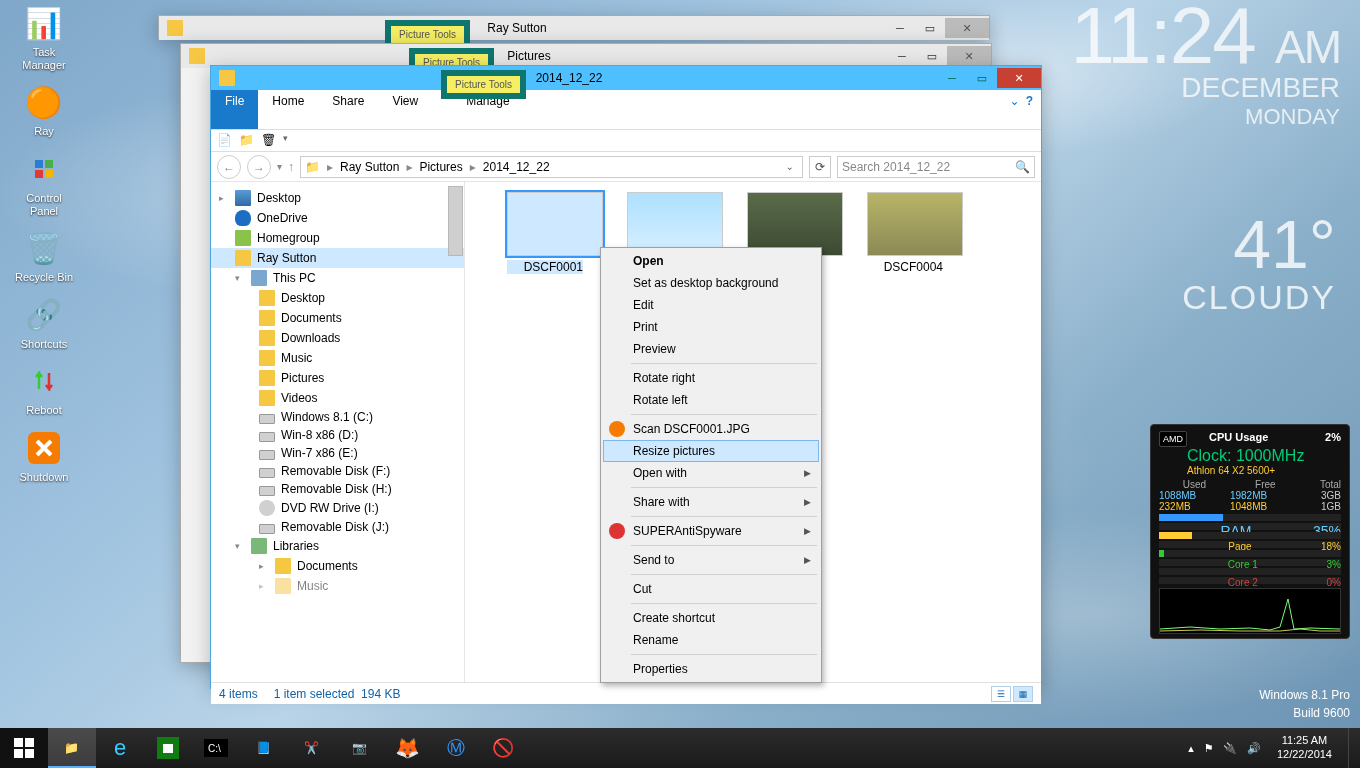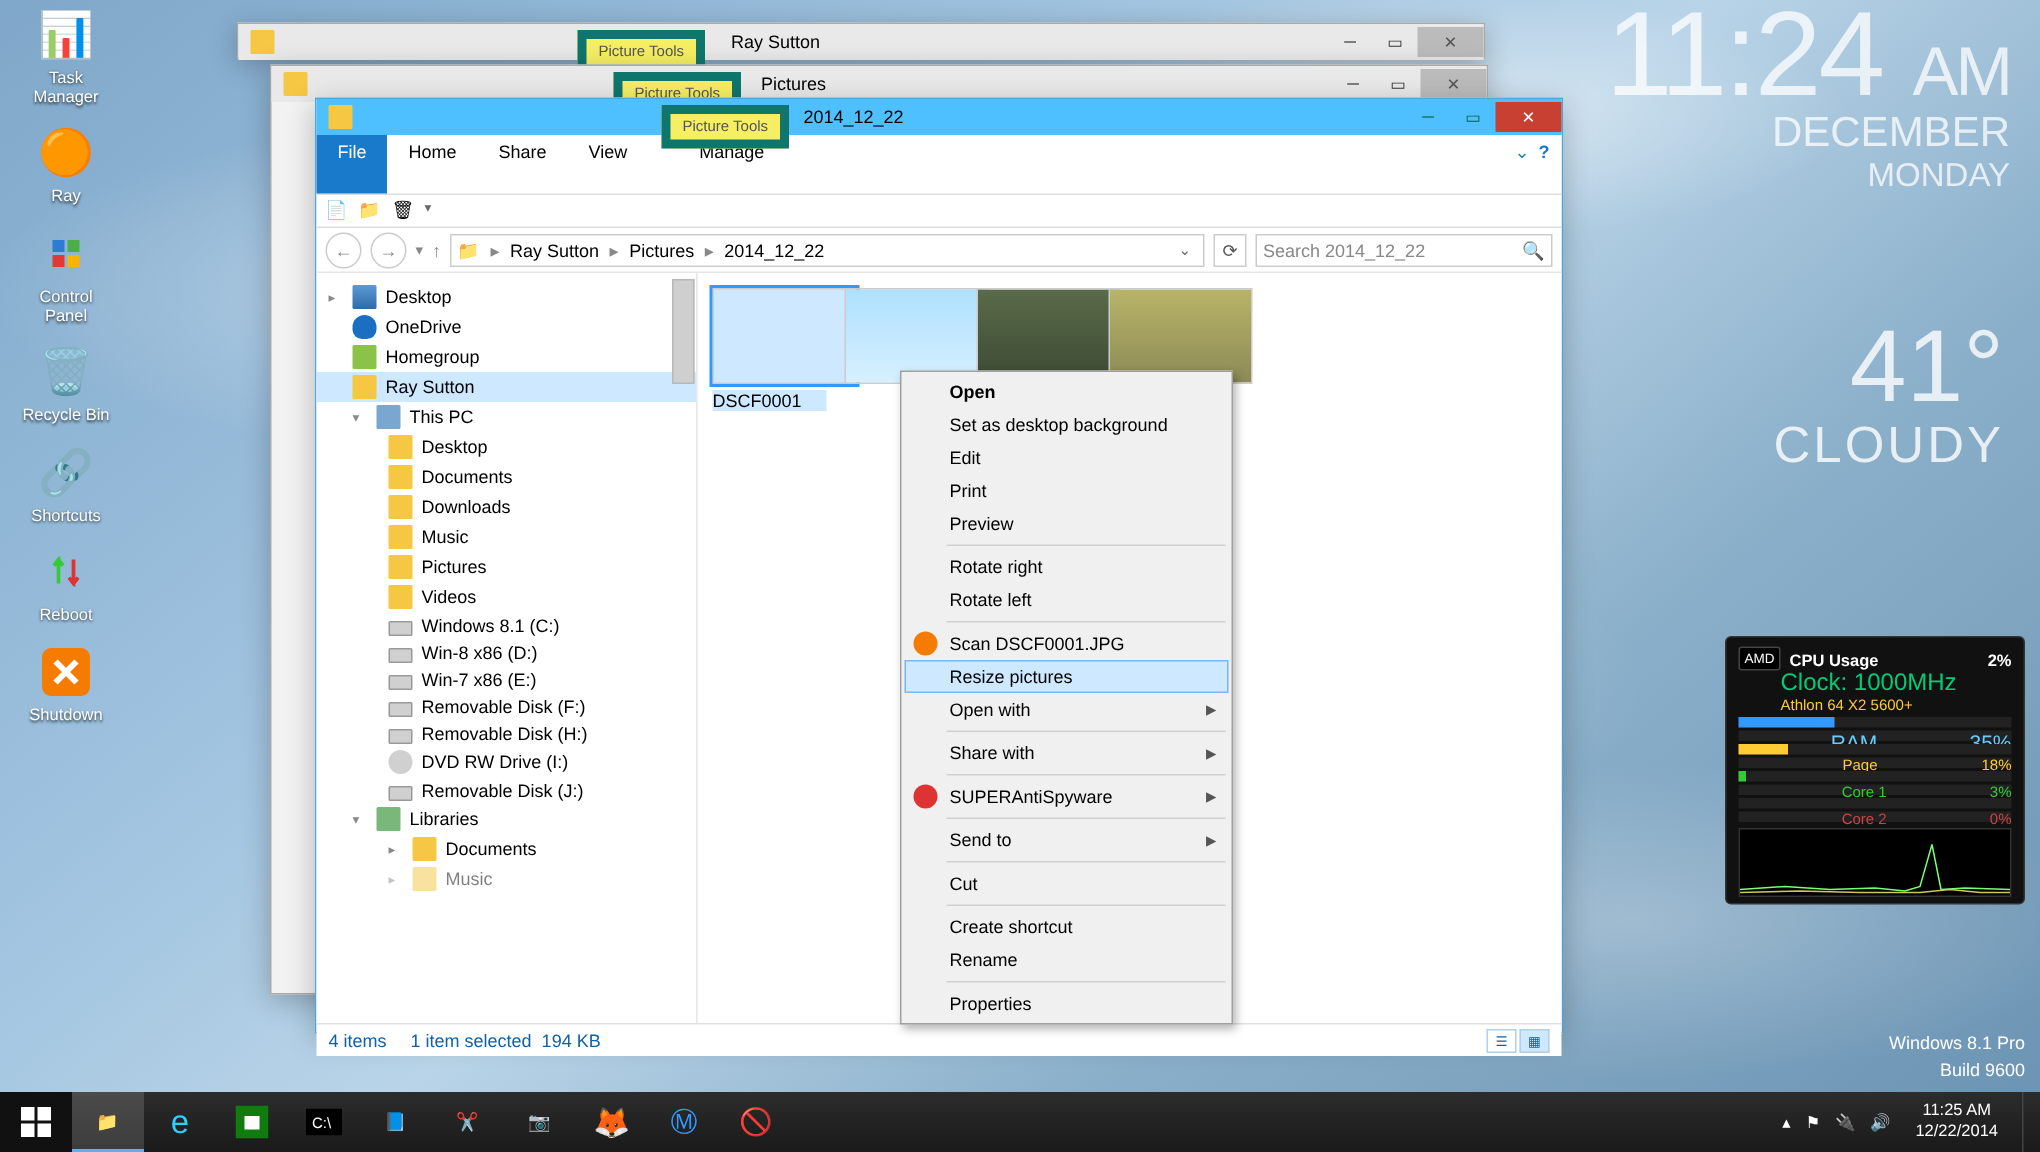--- a/index.html
+++ b/index.html
@@ -32,21 +32,21 @@
 .clock-widget .day { font-size:22px; }
 .weather-widget { position:absolute; right:24px; top:210px; color:rgba(255,255,255,.8); text-align:right; font-weight:200; }
 .weather-widget .temp { font-size:68px; line-height:1; }
 .weather-widget .cond { font-size:34px; letter-spacing:2px; }
 
 
 .watermark { position:absolute; right:10px; bottom:46px; color:#fff; font-size:12px; text-align:right; line-height:1.5; }
 
 
 .cpu-gadget { position:absolute; right:10px; top:424px; width:200px; background:#111; border:1px solid #333; border-radius:4px; color:#ccc; font-size:11px; padding:6px 8px 4px; }
-.cpu-gadget .hdr { display:flex; align-items:flex-end; gap:6px; }
+.cpu-gadget .hdr { display:flex; align-items:flex-start; gap:22px; }
 .cpu-gadget .amd { background:#000; border:1px solid #444; padding:2px 3px; font-size:9px; color:#fff; border-radius:2px; }
 .cpu-gadget .title { color:#fff; font-weight:bold; flex:1; }
 .cpu-gadget .pct { color:#fff; font-weight:bold; }
 .cpu-gadget .clock { color:#0c7; font-size:16px; margin-left:28px; }
 .cpu-gadget .model { color:#fc3; font-size:10px; margin-left:28px; }
 .cpu-gadget table { width:100%; font-size:10px; border-collapse:collapse; margin-top:3px; }
 .cpu-gadget th { color:#aaa; font-weight:normal; }
 .cpu-gadget .bars div { height:7px; background:#222; margin:2px 0; position:relative; }
 .cpu-gadget .bars .fill { position:absolute; left:0; top:0; bottom:0; }
 .cpu-gadget .graph { height:46px; background:#000; border:1px solid #333; margin-top:4px; position:relative; overflow:hidden; }
@@ -89,21 +89,21 @@
 .navitem .ic.mon { background:linear-gradient(#5a9bd5,#2f6aa8); }
 .navitem .ic.cloud { background:#1b6ec2; border-radius:50% 50% 40% 40%; }
 .navitem .ic.pc { background:#7aa7d0; }
 .navitem .ic.drive { background:#d0d0d0; border:1px solid #999; height:10px; margin-top:3px; }
 .navitem .ic.dvd { background:#d0d0d0; border-radius:50%; }
 .navitem .ic.lib { background:#7ab87a; }
 .navitem.indent1 { padding-left:24px; }
 .navitem.indent2 { padding-left:48px; }
 .content { flex:1; padding:10px 10px; position:relative; }
 .thumbs { display:flex; gap:12px; }
-.thumb { width:76px; text-align:left; }
+.thumb { width:76px; text-align:right;margin-left:32px; }
 .thumb .img { width:96px; height:64px; border:1px solid #ccc; margin:0 auto 4px; }
 .thumb.sel .img { outline:2px solid #3399ff; background:#cde8ff; }
 .thumb .cap { font-size:12px; }
 .thumb.sel .cap { background:#cde8ff; }
 .t1 .img { background:linear-gradient(#1a6fb0,#0d4d80); }
 .t2 .img { background:linear-gradient(#aee0ff,#d6f0ff); }
 .t3 .img { background:linear-gradient(#5a6b49,#3c4a33); }
 .t4 .img { background:linear-gradient(#b8b468,#8c8a56); }
 .statusbar { height:22px; border-top:1px solid #e0e0e0; display:flex; align-items:center; gap:16px; padding:0 8px; font-size:12px; color:#1062a8; background:#fff; }
 .statusbar .views { margin-left:auto; display:flex; gap:2px; }
@@ -464,20 +464,39 @@
 </div>
 
 <div class="cpu-gadget">
   <div class="hdr">
     <span class="amd">AMD</span>
     <span class="title">CPU Usage</span>
     <span class="pct">2%</span>
   </div>
   <div class="clock">Clock: 1000MHz</div>
   <div class="model">Athlon 64 X2 5600+</div>
+  <table>
+    <tbody>
+        <tr>
+          <th>Used</th>
+          <th>Free</th>
+          <th style="text-align:right">Total</th>
+        </tr>
+    <tr style="color:#6cf">
+          <td>1088MB</td>
+          <td>1982MB</td>
+          <td style="text-align:right;color:#ccc">3GB</td>
+        </tr>
+    <tr style="color:#fc3">
+          <td>232MB</td>
+          <td>1048MB</td>
+          <td style="text-align:right;color:#ccc">1GB</td>
+        </tr>
+  </tbody>
+    </table>
   <div class="bars">
     <div>
         <span class="fill" style="width:35%;background:#39f"></span>
       </div>
     <div style="display:flex;justify-content:space-between;color:#6cf;font-size:14px">
         <span></span>
         <span>RAM</span>
         <span>35%</span>
       </div>
     <div>

